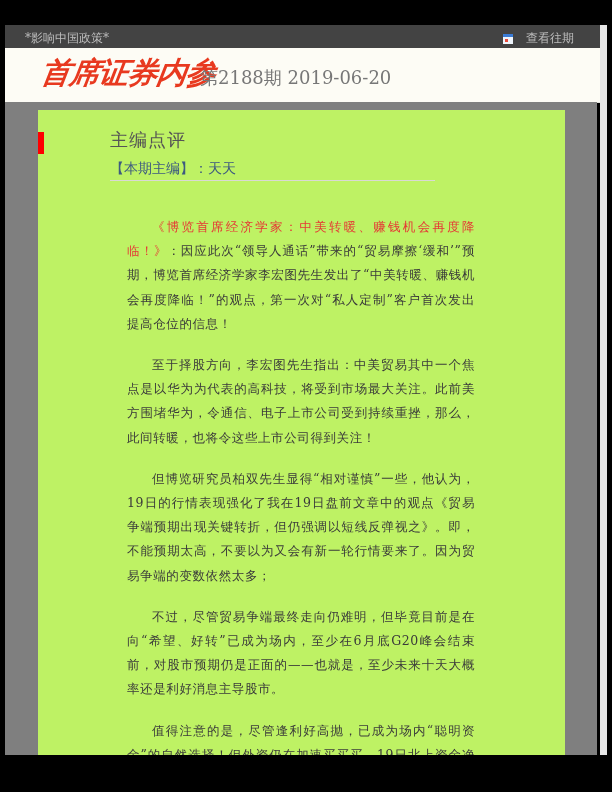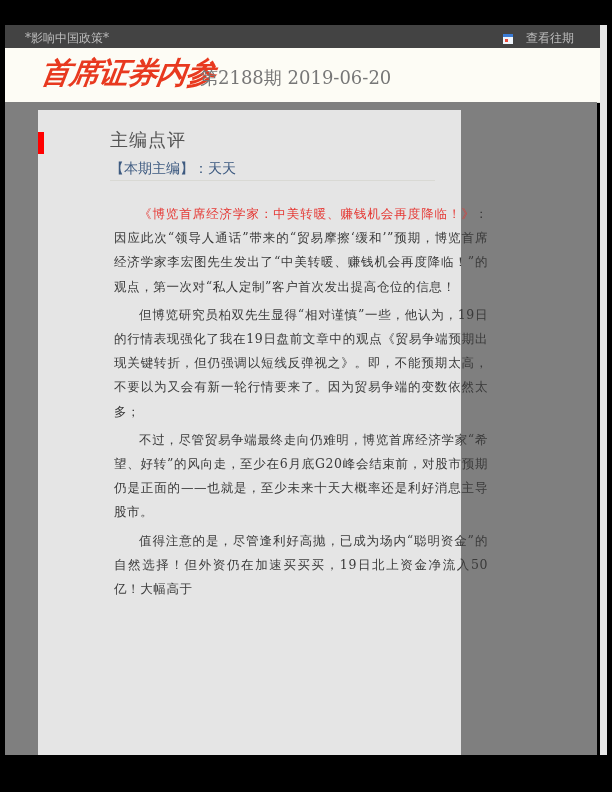--- a/index.html
+++ b/index.html
@@ -24,32 +24,32 @@
       position: absolute; left: 36px; top: 7px;
       font-family: "DejaVu Sans", "Liberation Sans", sans-serif; font-weight: bold; font-style: italic;
       font-size: 30px; color: #e8391f; letter-spacing: -1px; transform: skewX(-8deg);
       line-height: 36px;
     }
     .issue { position: absolute; left: 195px; top: 18px; font-size: 18px; color: #777; }
     .stage {
       position: absolute; left: 5px; top: 102px; width: 592px; height: 653px; background: #7f7f7f;
     }
     .paper {
-      position: absolute; left: 33px; top: 8px; width: 423px; height: 645px;
-      background: #e5e5e5;
+      position: absolute; left: 33px; top: 8px; width: 527px; height: 645px;
+      background: #bef264;
     }
     .marker { position: absolute; left: 0; top: 22px; width: 6px; height: 22px; background: #ff0000; }
     .title { position: absolute; left: 72px; top: 18px; font-size: 18px; color: #555; letter-spacing: 1px; }
     .editor { position: absolute; left: 72px; top: 50px; font-size: 14px; color: #3d5a80; }
     .rule { position: absolute; left: 72px; top: 70px; width: 325px; height: 1px; background: #d9d9d4; }
     .body {
       position: absolute; left: 72px; top: 88px; width: 382px;
       font-size: 12.5px; line-height: 24.2px; color: #3a3a3a; letter-spacing: 0.6px;
     }
-    .body p { margin: 4px; text-indent: 2em; text-align: justify; }
+    .body p { margin: 17px; text-indent: 2em; text-align: justify; }
     .red { color: #e53935; }
     .bottom { position: absolute; left: 0; top: 755px; width: 612px; height: 37px; background: #000; }
   </style>
 </head>
 <body>
 
 <div class="topbar">
   <span class="slogan">*影响中国政策*</span>
   <span class="archive">
     <span class="cal-icon"></span>
@@ -66,20 +66,21 @@
 <div class="stage">
   <div class="paper">
     <div class="marker"></div>
     <div class="title">主编点评</div>
     <div class="editor">
       <span>【本期主编】：</span><span>天天</span>
     </div>
     <div class="rule"></div>
     <div class="body">
       <p><span class="red">《博览首席经济学家：中美转暖、赚钱机会再度降临！》</span><span>：因应此次“领导人通话”带来的“贸易摩擦‘缓和’”预期，博览首席经济学家李宏图先生发出了“中美转暖、赚钱机会再度降临！”的观点，第一次对“私人定制”客户首次发出提高仓位的信息！</span></p>
+      <p>至于择股方向，李宏图先生指出：中美贸易其中一个焦点是以华为为代表的高科技，将受到市场最大关注。此前美方围堵华为，令通信、电子上市公司受到持续重挫，那么，此间转暖，也将令这些上市公司得到关注！</p>
       <p>但博览研究员柏双先生显得“相对谨慎”一些，他认为，19日的行情表现强化了我在19日盘前文章中的观点《贸易争端预期出现关键转折，但仍强调以短线反弹视之》。即，不能预期太高，不要以为又会有新一轮行情要来了。因为贸易争端的变数依然太多；</p>
-      <p>不过，尽管贸易争端最终走向仍难明，博览首席经济学家“希望、好转”的风向走，至少在6月底G20峰会结束前，对股市预期仍是正面的——也就是，至少未来十天大概率还是利好消息主导股市。</p>
+      <p>不过，尽管贸易争端最终走向仍难明，但毕竟目前是在向“希望、好转”已成为场内，至少在6月底G20峰会结束前，对股市预期仍是正面的——也就是，至少未来十天大概率还是利好消息主导股市。</p>
       <p>值得注意的是，尽管逢利好高抛，已成为场内“聪明资金”的自然选择！但外资仍在加速买买买，19日北上资金净流入50亿！大幅高于</p>
     </div>
   </div>
 </div>
 
 <div class="bottom"></div>
 
 </body></html>

